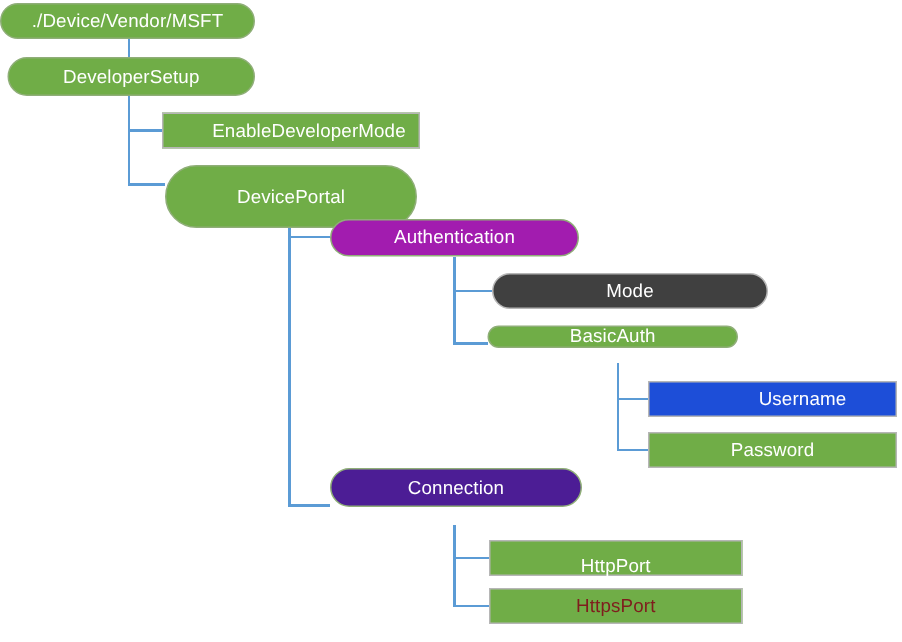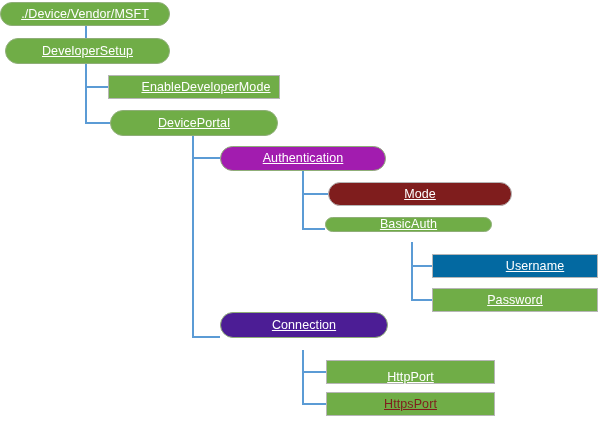--- a/index.html
+++ b/index.html
@@ -34,21 +34,20 @@
     color: #ffffff;
     display: flex;
     align-items: center;
     justify-content: center;
     font-size: 12.5px;
     line-height: 1;
     letter-spacing: 0.1px;
     text-align: center;
     white-space: nowrap;
     z-index: 2;
-    text-decoration: underline;
     -webkit-font-smoothing: antialiased;
   }
   .node.rounded {
     border-radius: 999px;
     border-color: #8fae78;
   }
   .node.rect {
     border-radius: 0;
     border-color: #b6b6b6;
   }
@@ -79,33 +78,33 @@
   <div id="node-layer">
       <div class="node rounded" style="left: 0px; top: 2px; width: 170px; height: 24px; background: rgb(112, 173, 71); color: rgb(255, 255, 255); border-color: rgb(143, 174, 120);">
         <span class="node-label">./Device/Vendor/MSFT</span>
       </div>
       <div class="node rounded" style="left: 5px; top: 38px; width: 165px; height: 26px; background: rgb(112, 173, 71); color: rgb(255, 255, 255); border-color: rgb(143, 174, 120);">
         <span class="node-label">DeveloperSetup</span>
       </div>
       <div class="node rect" style="left: 108px; top: 75px; width: 172px; height: 24px; background: rgb(112, 173, 71); color: rgb(255, 255, 255); border-color: rgb(182, 182, 182); padding-left: 24px;">
         <span class="node-label">EnableDeveloperMode</span>
       </div>
-      <div class="node rounded" style="left: 110px; top: 110px; width: 168px; height: 26px; background: rgb(112, 173, 71); color: rgb(255, 255, 255); border-color: rgb(143, 174, 120);">
+      <div class="node rounded" style="left: 110px; top: 110px; width: 168px; height: 42px; background: rgb(112, 173, 71); color: rgb(255, 255, 255); border-color: rgb(143, 174, 120);">
         <span class="node-label">DevicePortal</span>
       </div>
       <div class="node rounded" style="left: 220px; top: 146px; width: 166px; height: 25px; background: #a21caf; color: rgb(255, 255, 255); border-color: rgb(143, 174, 120);">
         <span class="node-label">Authentication</span>
       </div>
-      <div class="node rect" style="left: 328px; top: 182px; width: 184px; height: 24px; background: #7f1d1d; color: rgb(255, 255, 255); border-color: rgb(182, 182, 182); border-radius: 12px;">
+      <div class="node rect" style="left: 328px; top: 182px; width: 184px; height: 24px; background: #404040; color: rgb(255, 255, 255); border-color: rgb(182, 182, 182); border-radius: 12px;">
         <span class="node-label">Mode</span>
       </div>
       <div class="node rounded" style="left: 325px; top: 217px; width: 167px; height: 15px; background: rgb(112, 173, 71); color: rgb(255, 255, 255); border-color: rgb(143, 174, 120);">
         <span class="node-label">BasicAuth</span>
       </div>
-      <div class="node rect" style="left: 432px; top: 254px; width: 166px; height: 24px; background: #0369a1; color: rgb(255, 255, 255); border-color: rgb(182, 182, 182); padding-left: 40px;">
+      <div class="node rect" style="left: 432px; top: 254px; width: 166px; height: 24px; background: #1d4ed8; color: rgb(255, 255, 255); border-color: rgb(182, 182, 182); padding-left: 40px;">
         <span class="node-label">Username</span>
       </div>
       <div class="node rect" style="left: 432px; top: 288px; width: 166px; height: 24px; background: rgb(112, 173, 71); color: rgb(255, 255, 255); border-color: rgb(182, 182, 182);">
         <span class="node-label">Password</span>
       </div>
       <div class="node rounded" style="left: 220px; top: 312px; width: 168px; height: 26px; background: #4c1d95; color: rgb(255, 255, 255); border-color: rgb(143, 174, 120);">
         <span class="node-label">Connection</span>
       </div>
       <div class="node rect" style="left: 326px; top: 360px; width: 169px; height: 24px; background: rgb(112, 173, 71); color: rgb(255, 255, 255); border-color: rgb(182, 182, 182); align-items: flex-end;">
         <span class="node-label">HttpPort</span>

